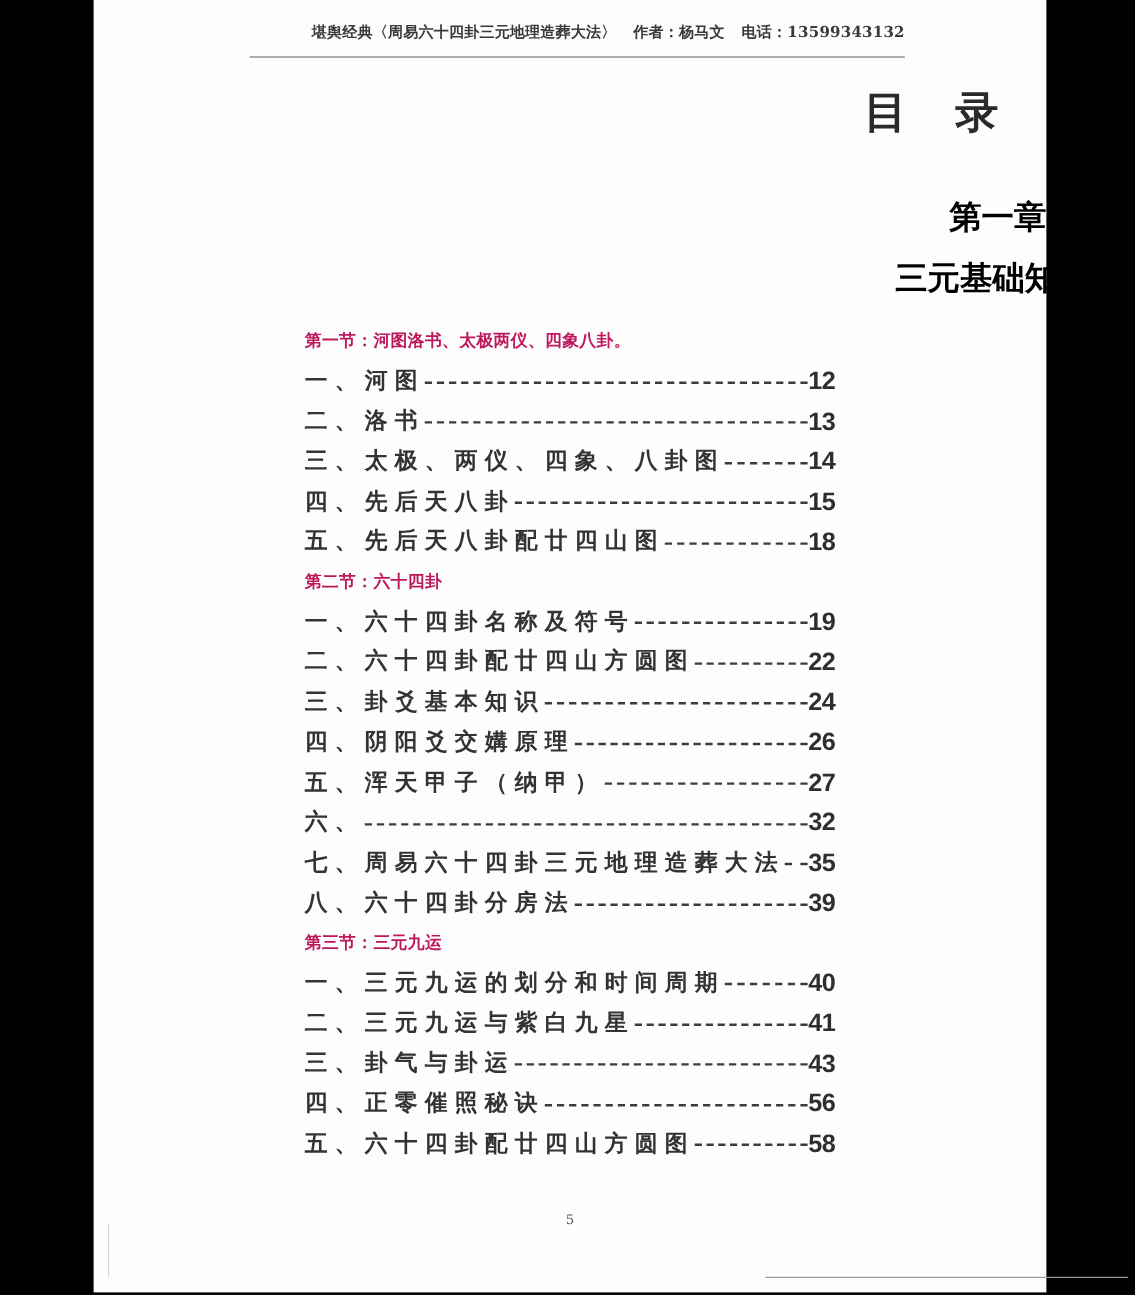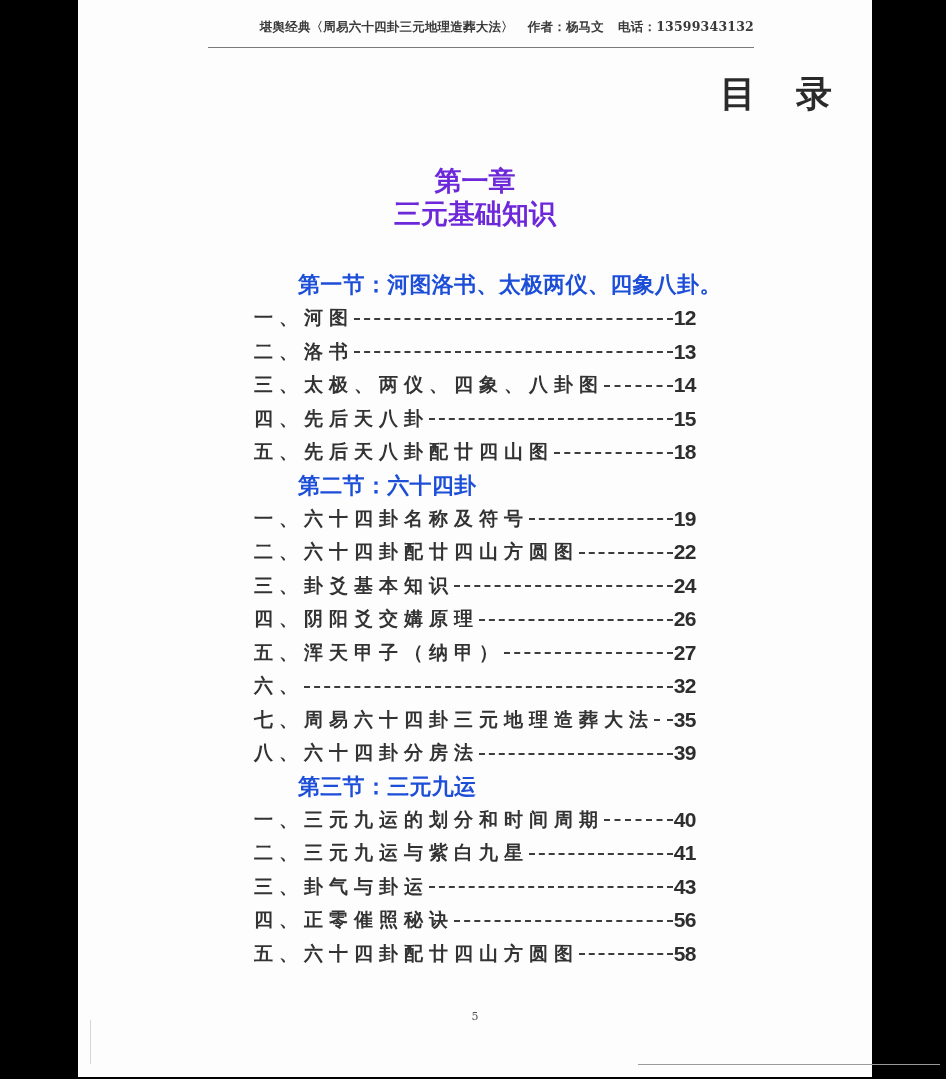--- a/index.html
+++ b/index.html
@@ -70,43 +70,42 @@
       font-size: 36px;
       color: #2a2a2a;
       letter-spacing: 40px;
       text-indent: 40px;
       white-space: nowrap;
     }
     .chapter-num, .chapter-title {
       position: absolute;
       left: 0;
       width: 794px;
-      text-align: center;
+      text-align: right;
       font-weight: bold;
       font-size: 27px;
-      color: #6d28d9;
+      color: #000000;
       white-space: nowrap;
     }
     .chapter-num { top: 163px; }
-    .chapter-title { top: 196px; }
+    .chapter-title { top: 214px; margin-left: 36px; }
     .toc {
       position: absolute;
       left: 176px;
       top: 268px;
       width: 442px;
     }
     .section-head {
       height: 33px;
       line-height: 33px;
       font-weight: bold;
-      font-size: 22px;
-      color: #1d4ed8;
+      font-size: 14px;
+      color: #be185d;
       white-space: nowrap;
       letter-spacing: 0.3px;
-      margin-left: 44px;
     }
     .entry {
       display: flex;
       align-items: center;
       height: 33.5px;
       line-height: 33.5px;
       color: #333333;
       white-space: nowrap;
       cursor: pointer;
     }

